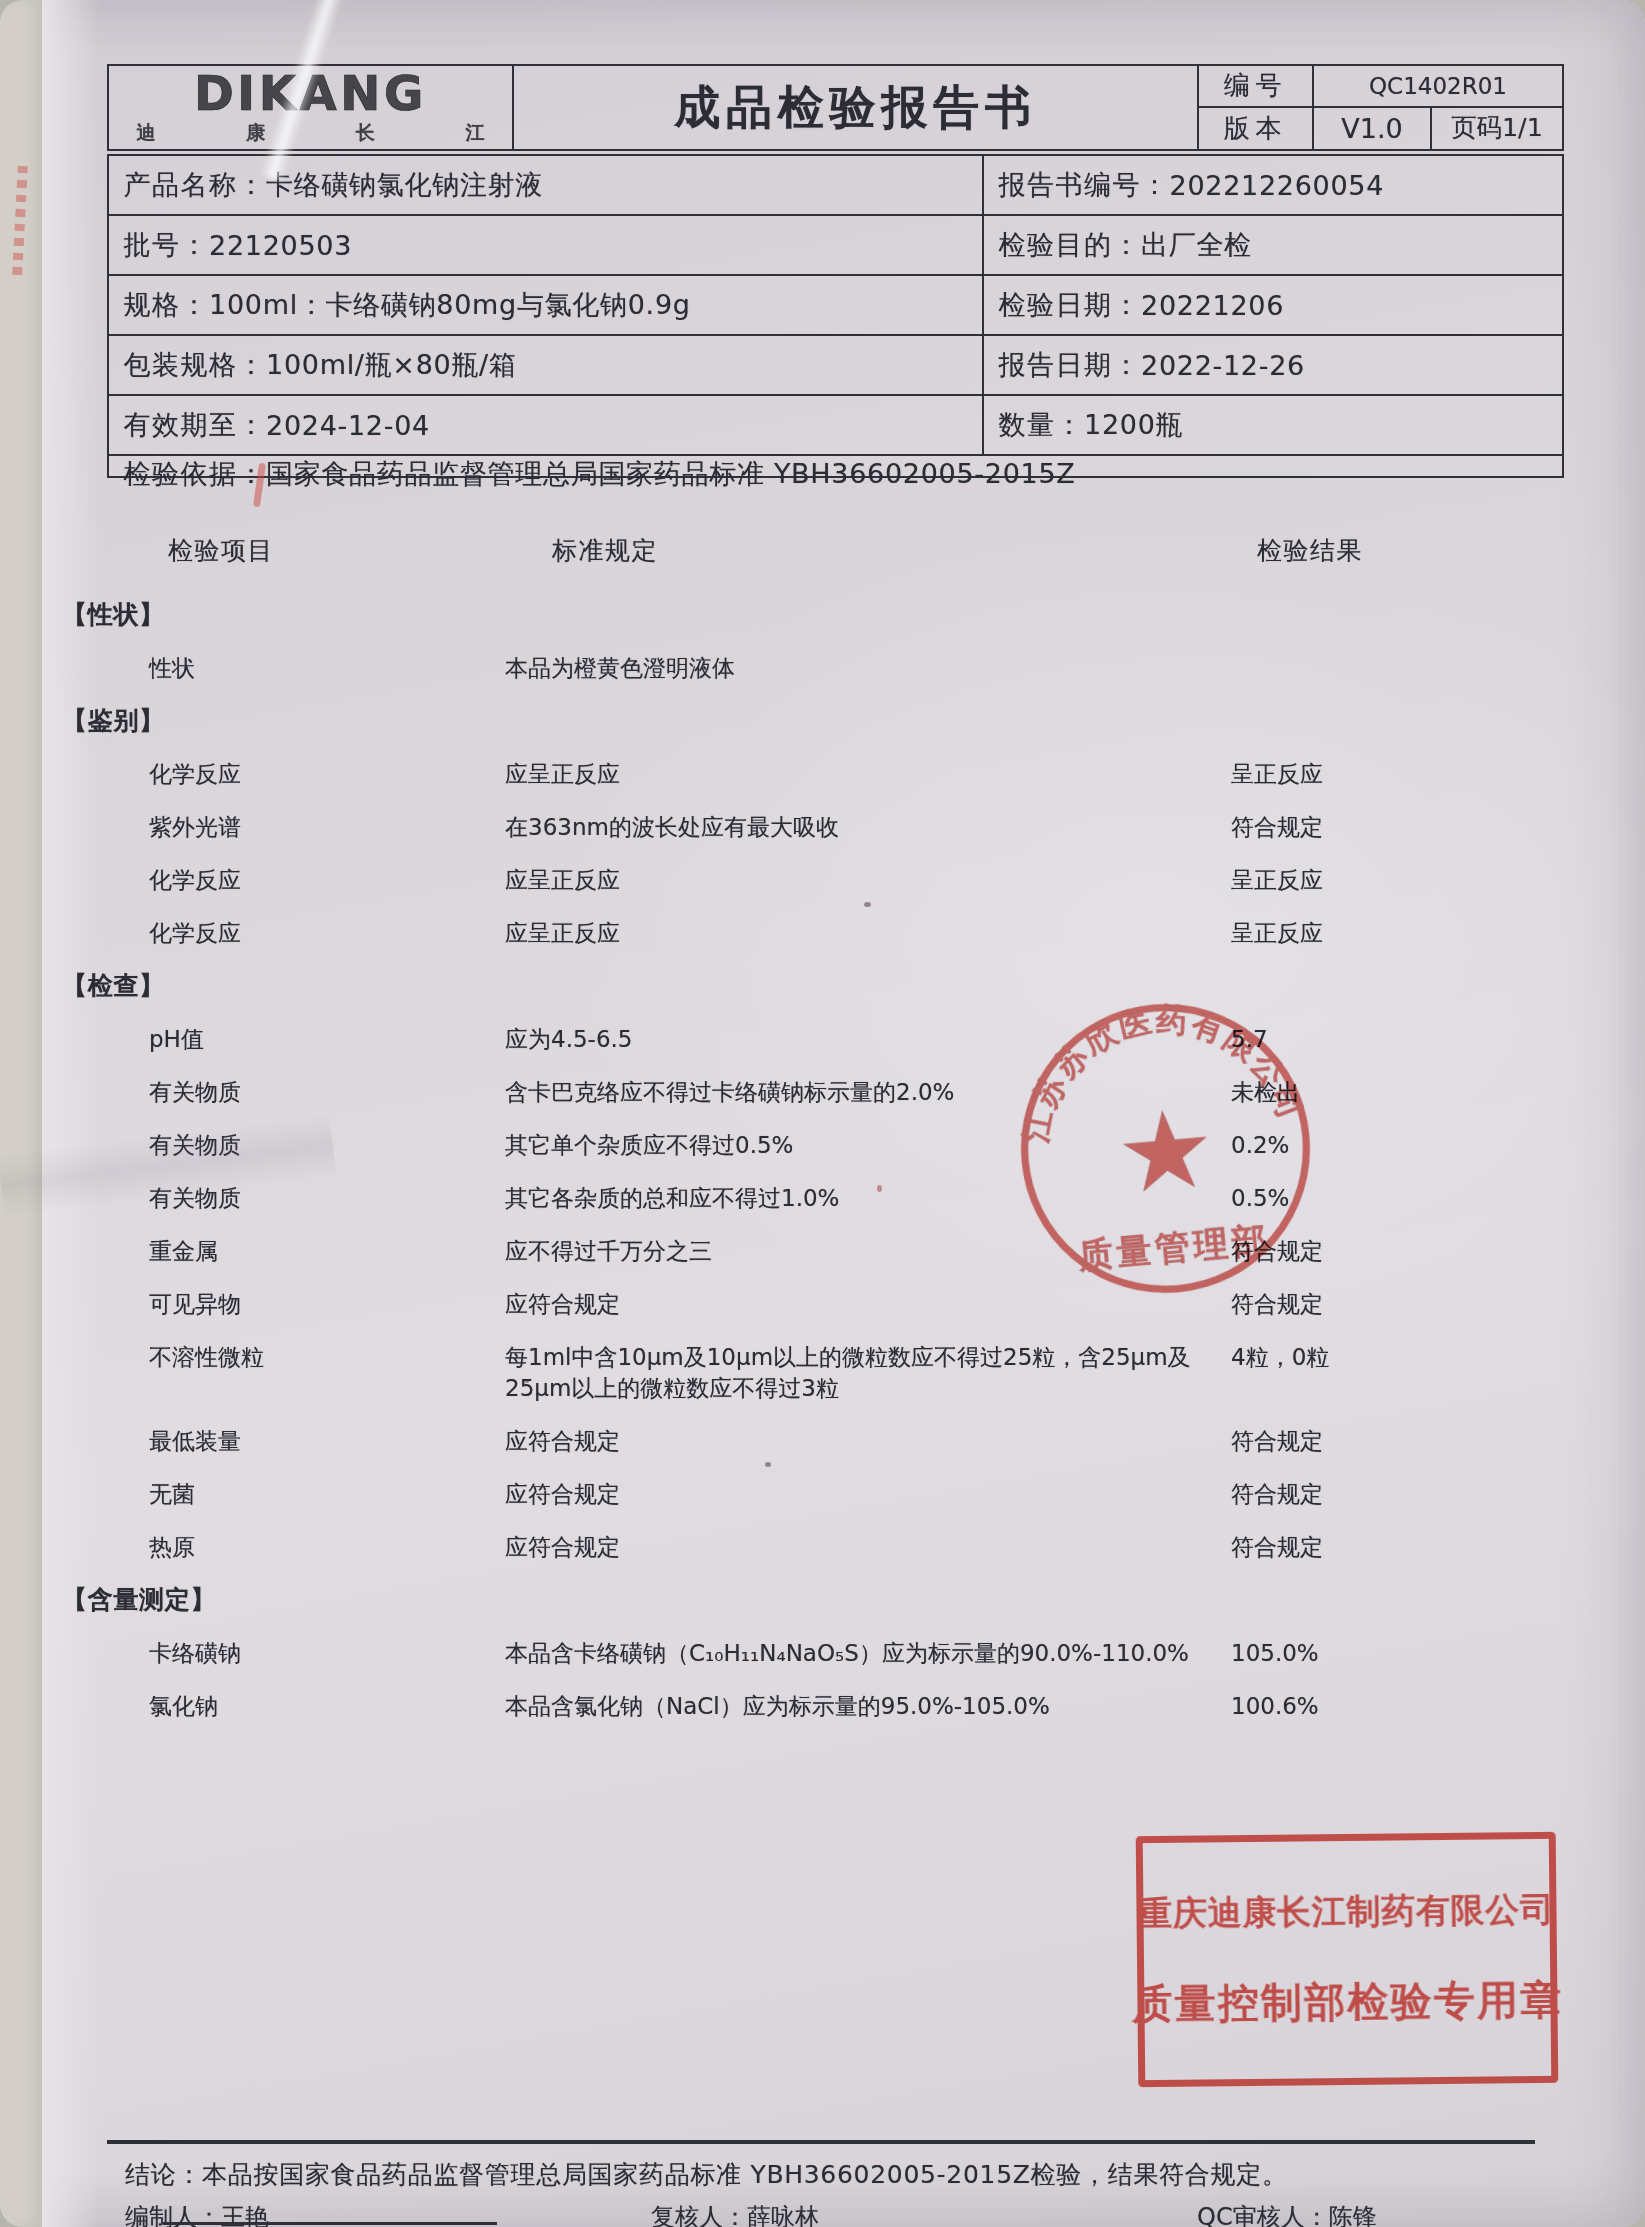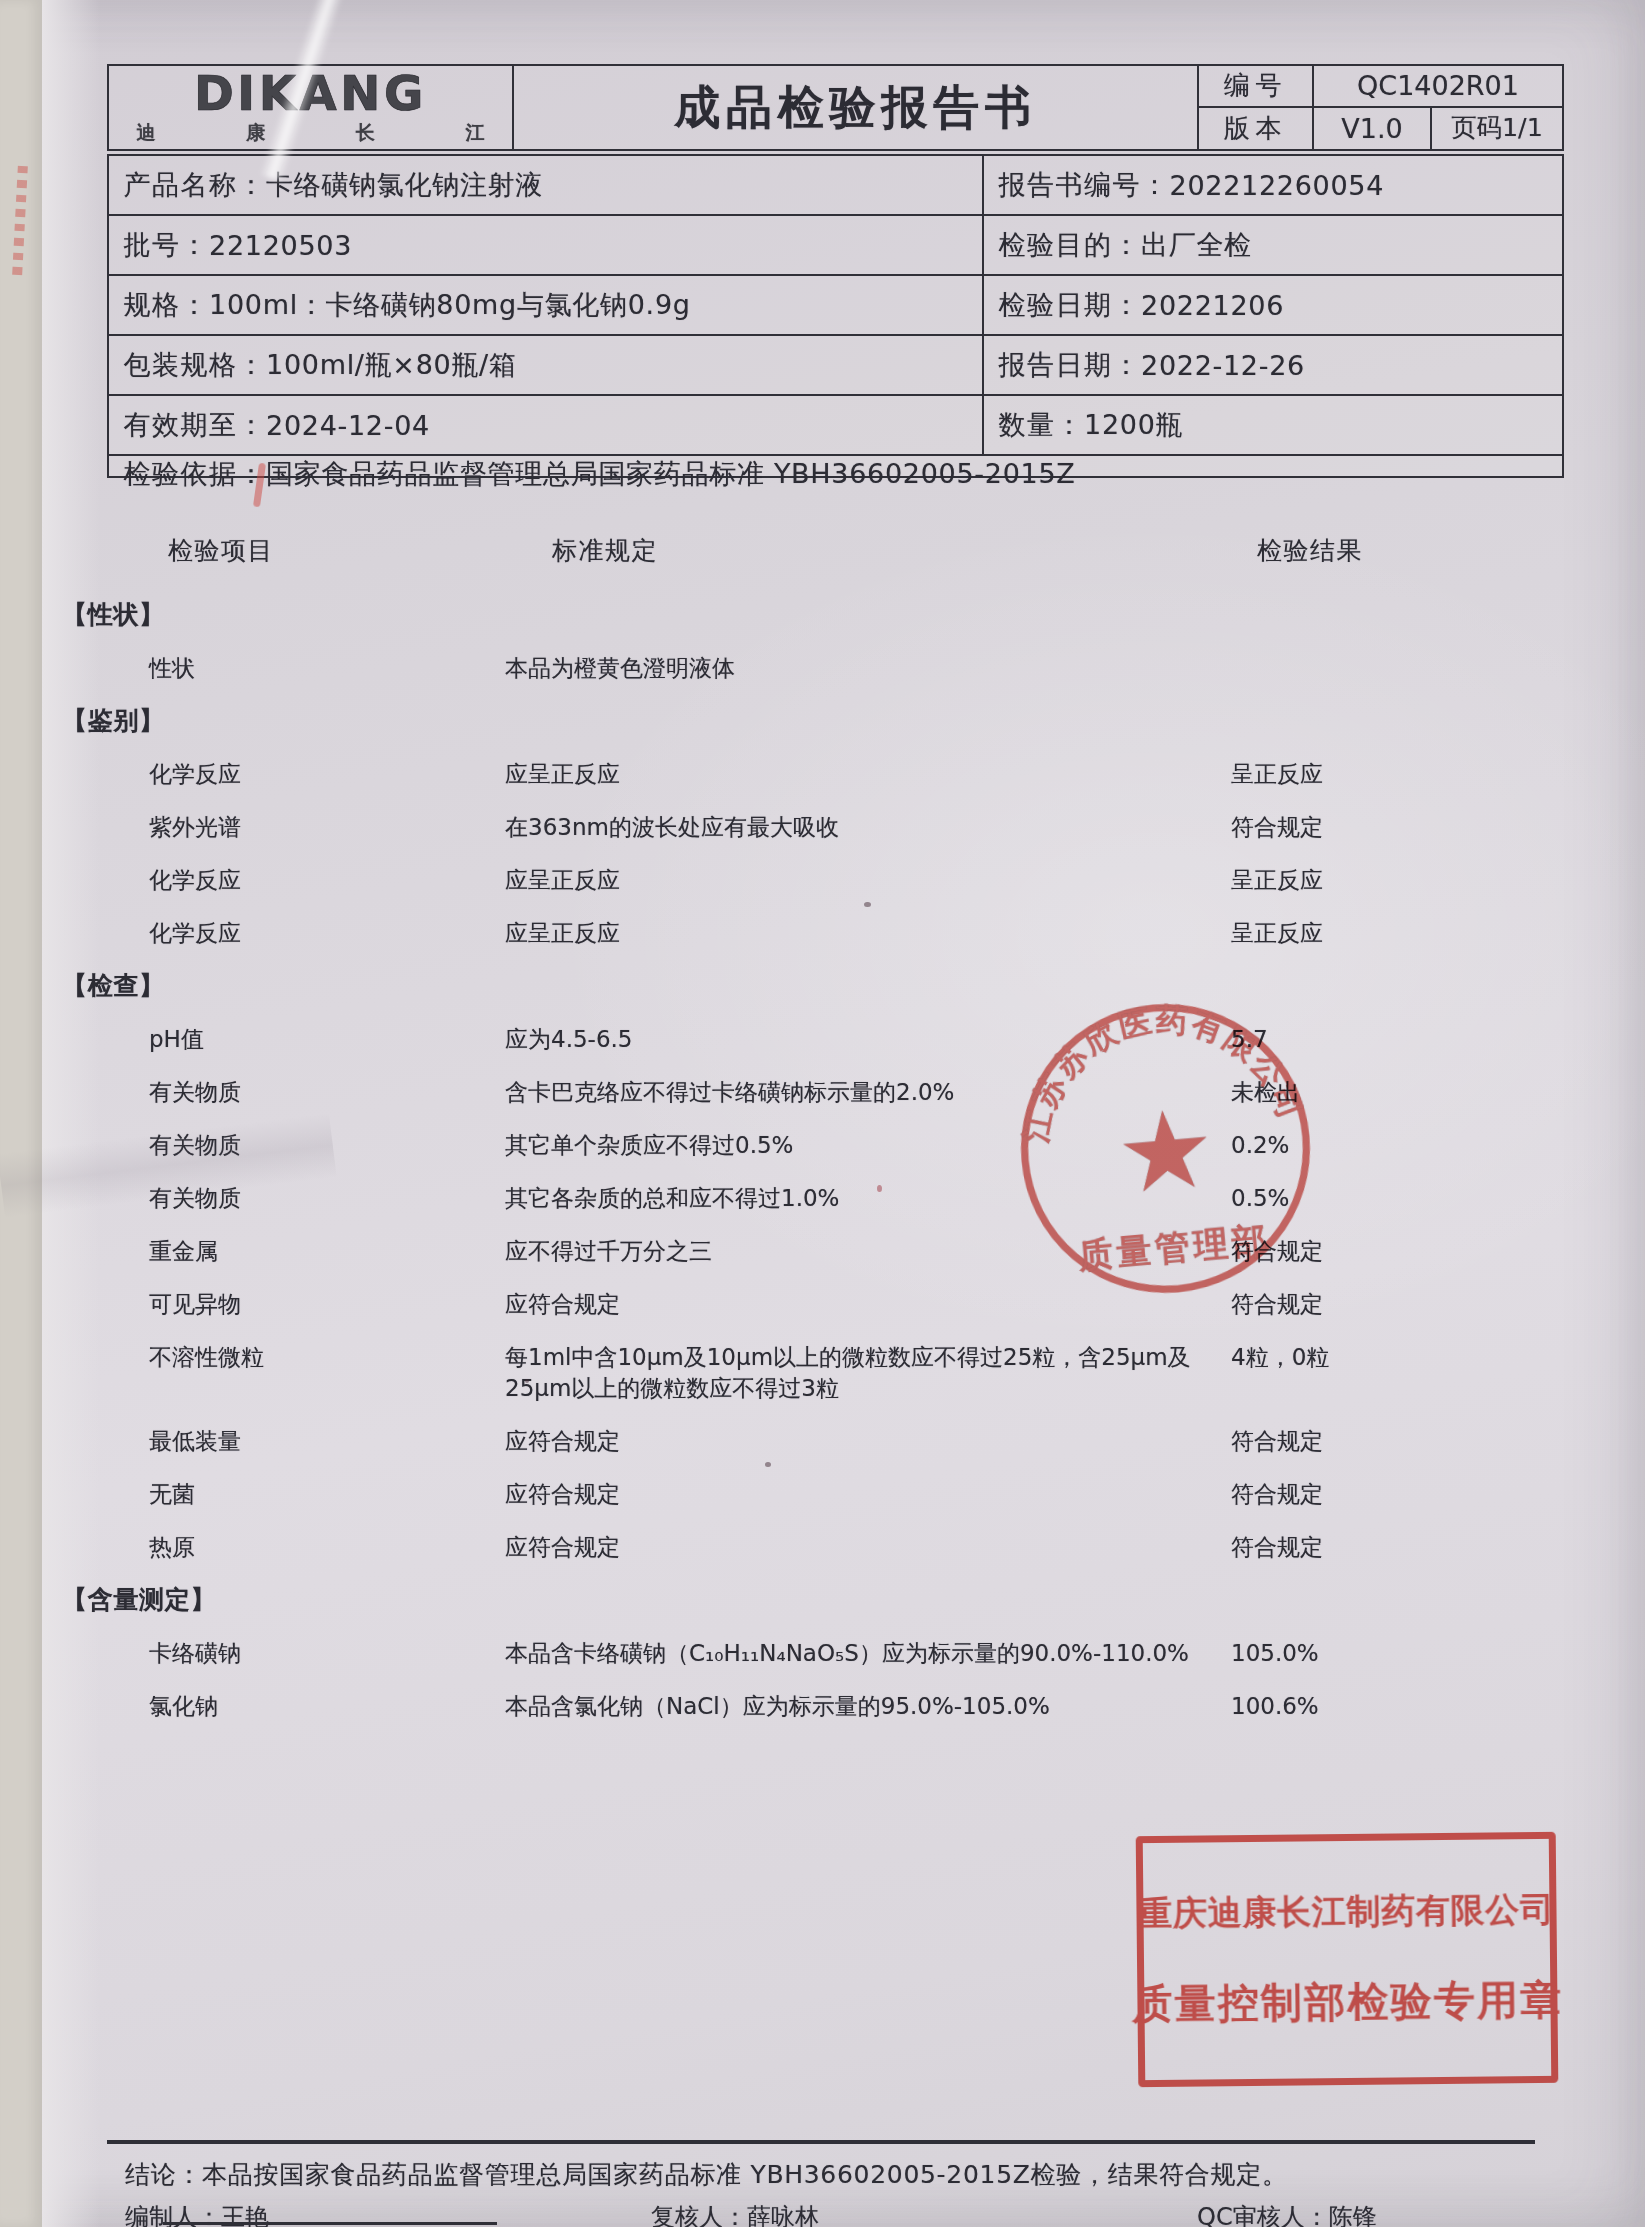--- a/index.html
+++ b/index.html
@@ -8,20 +8,21 @@
     position:relative;
     width:1645px; height:2227px;
     overflow:hidden;
     font-family:"DejaVu Sans", sans-serif;
     color:#2c2c34;
     text-shadow:0 0 0.9px rgba(44,44,60,.45);
     background:
       radial-gradient(944px 653px at 70% 42%, rgba(255,255,255,.22), transparent 65%),
       linear-gradient(170deg,#d2cdd4 0%,#d8d4da 25%,#e0dce2 60%,#dbd7dd 85%,#d5d1d7 100%);
     box-shadow: inset -29px 0 58px rgba(90,85,95,.12), inset 0 -22px 44px rgba(90,85,95,.08), inset 0 22px 36px rgba(90,85,95,.06);
+    border-radius: 23px;
   }
   .scan-edge {
     position:absolute; left:0; top:0; width:42px; height:100%;
     background:#d3cfc8; box-shadow: inset -7.3px 0 10.2px rgba(0,0,0,.07);
   }
   .page-edge-light {
     position:absolute; left:42px; top:0; width:58px; height:100%;
     background:linear-gradient(to right, #e7e4e7, rgba(231,228,231,0));
   }
 
@@ -33,21 +34,21 @@
     grid-template-columns:405px 1fr 115px 118px 130px;
     grid-template-rows:1fr 1fr;
     background:rgba(255,255,255,.06);
   }
   .header-table .hcell { display:flex; align-items:center; justify-content:center; }
   .logo-cell { grid-row:1/3; grid-column:1; border-right:2.2px solid #303038; flex-direction:column; justify-content:center; padding:4.4px 10.2px; }
   .logo-word { font-size:48px; font-weight:800; letter-spacing:3.6px; color:#45454b; -webkit-text-stroke:0.7px #2e2e33; line-height:1; }
   .logo-sub { display:flex; justify-content:space-between; width:348px; margin-top:2.9px; font-size:19px; font-weight:bold; color:#3f3f45; }
   .title-cell { grid-row:1/3; grid-column:2; border-right:2.2px solid #303038; font-size:46px; font-weight:bold; letter-spacing:5.8px; }
   .meta-label-1 { grid-row:1; grid-column:3; border-right:2.2px solid #303038; border-bottom:2.2px solid #303038; font-size:26px; letter-spacing:5.8px; }
-  .meta-value-1 { grid-row:1; grid-column:4/6; border-bottom:2.2px solid #303038; font-size:27px; }
+  .meta-value-1 { grid-row:1; grid-column:4/6; border-bottom:2.2px solid #303038; font-size:23px; }
   .meta-label-2 { grid-row:2; grid-column:3; border-right:2.2px solid #303038; font-size:26px; letter-spacing:5.8px; }
   .meta-value-2 { grid-row:2; grid-column:4; border-right:2.2px solid #303038; font-size:27px; }
   .meta-value-3 { grid-row:2; grid-column:5; font-size:25.4px; }
 
   
   .info-table {
     position:absolute; left:107px; top:154px; width:1457px; height:324px;
     border:2.9px solid #303038;
     display:grid;
     grid-template-columns:875px 1fr;

